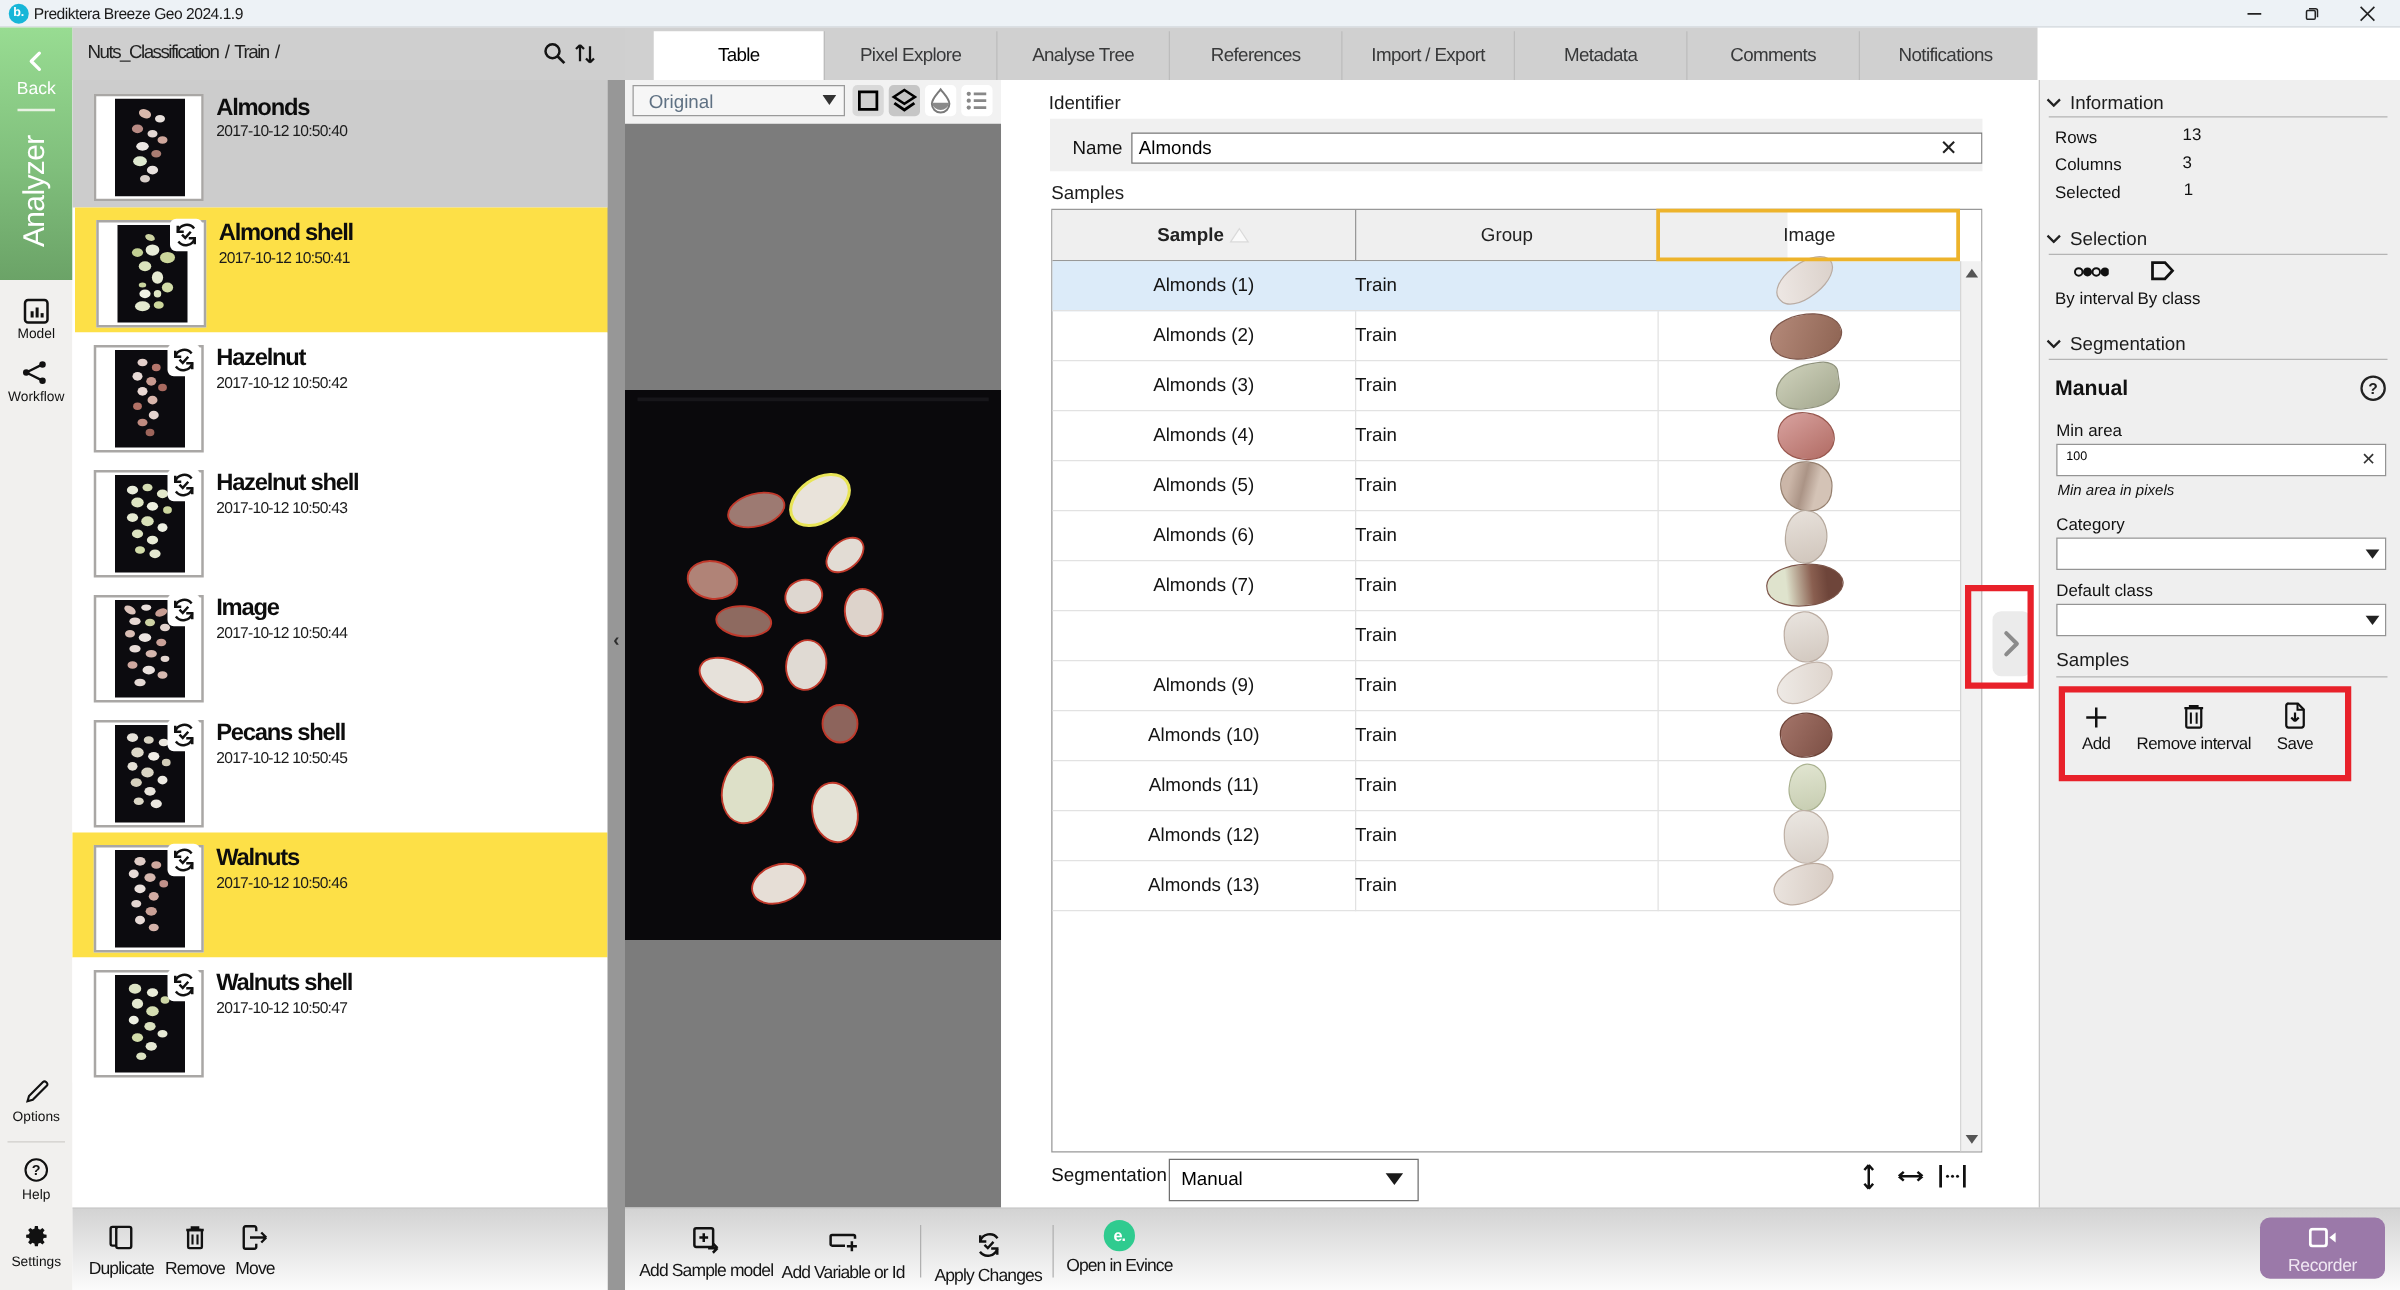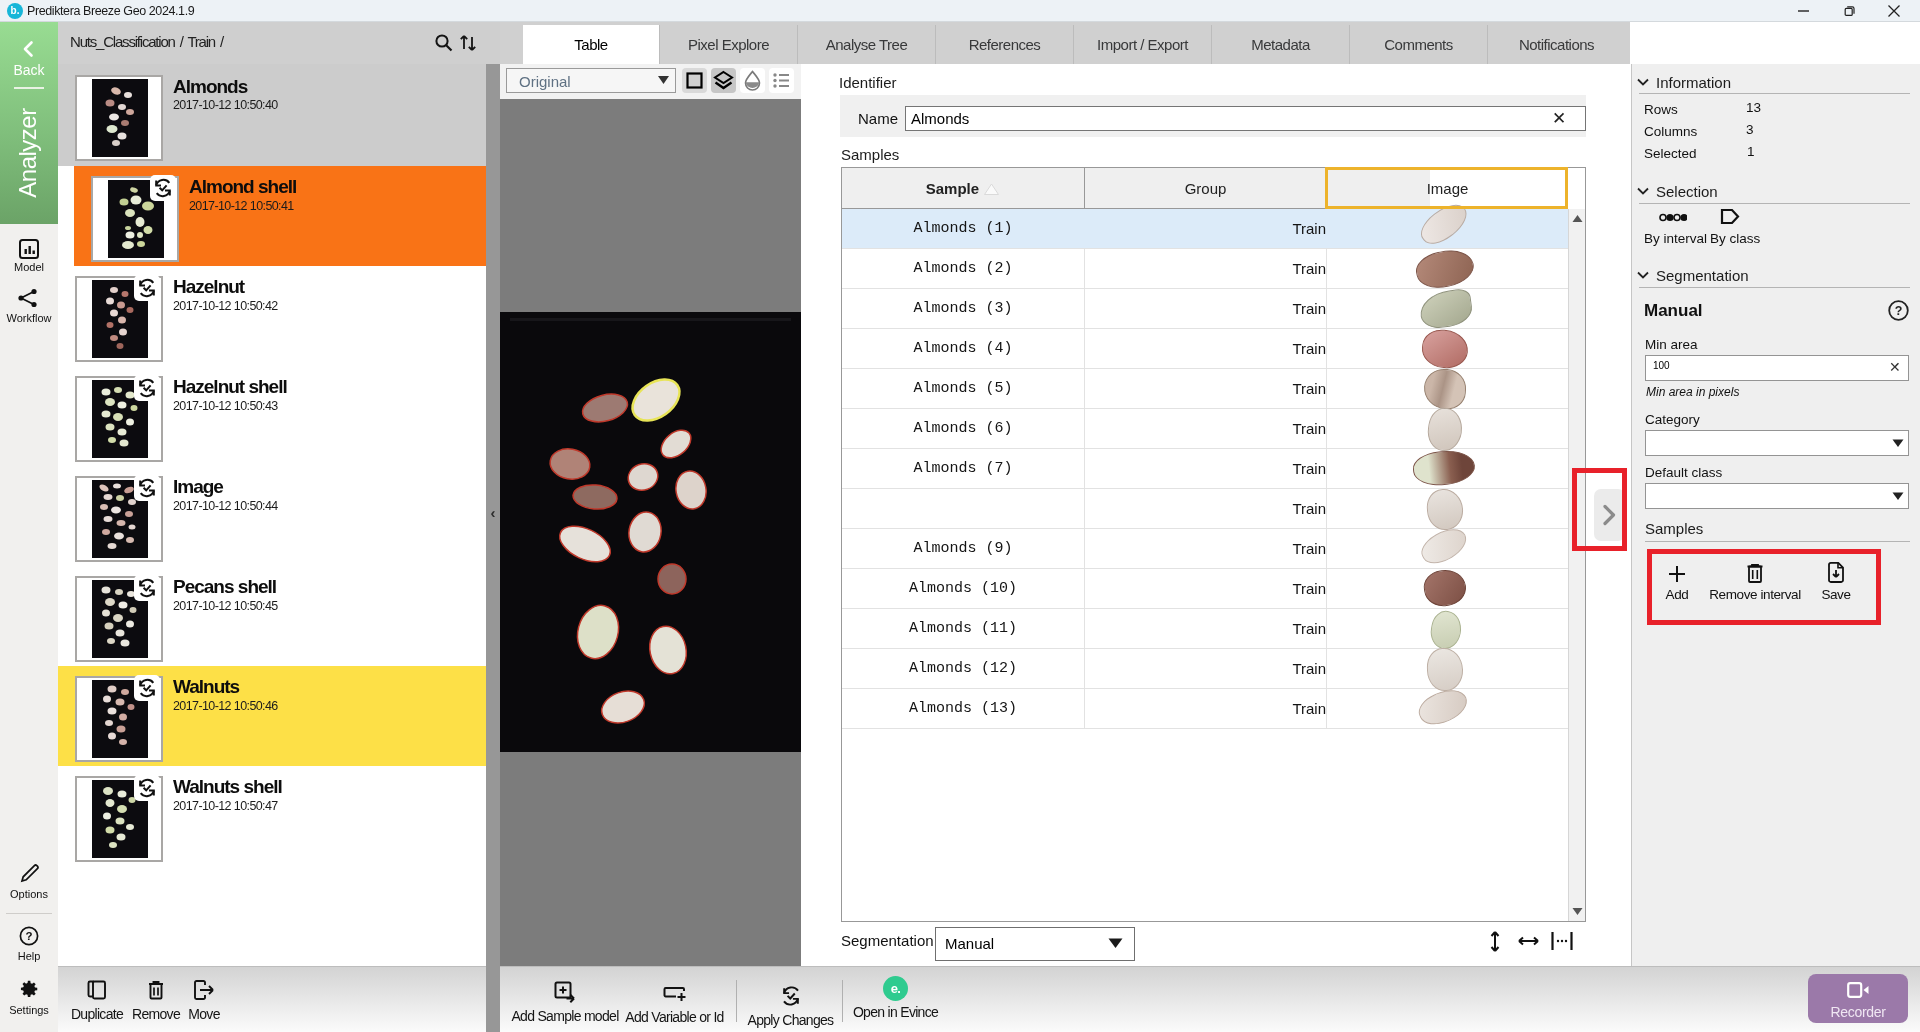--- a/index.html
+++ b/index.html
@@ -65,22 +65,22 @@
 #nameval { left:911px; top:110px; font-size:15px; color:#000; }
 #nameclear { left:1549px; top:108px; width:20px; height:20px; font-size:17px; color:#222; text-align:center; }
 #sampleslbl { left:841px; top:146px; font-size:15px; color:#1c1c1c; }
 
 #stable { left:841px; top:167px; width:745px; height:755px; border:1px solid #989898; background:#fff; }
 #shead { position:absolute; left:0; top:0; width:588px; height:41px; background:#efefef; border-bottom:1px solid #989898; }
 .hcell { position:absolute; top:0; height:41px; line-height:41px; text-align:center; font-size:15px; color:#222; }
 .hsep { position:absolute; top:0; width:1px; height:41px; background:#989898; }
 #orangebox { left:1325px; top:167px; width:243px; height:42px; border:3px solid #edb32b; }
 .srow { position:absolute; left:0; width:726px; height:40px; border-bottom:1px solid #e2e2e2; }
-.rc1 { position:absolute; left:0; top:0; width:242px; height:40px; line-height:40px; text-align:center; font-size:15px; color:#141414;font-family:Liberation Mono, monospace; }
-.rc2 { position:absolute; left:242px; top:0; width:242px; height:40px; line-height:40px; text-align:right; font-size:15px; color:#141414; }
+.rc1 { position:absolute; left:0; top:0; width:242px; height:40px; line-height:40px; text-align:center; font-size:15px; color:#141414; }
+.rc2 { position:absolute; left:242px; top:0; width:242px; height:40px; line-height:40px; text-align:left; font-size:15px; color:#141414; }
 .vline { position:absolute; top:41px; width:1px; height:520px; background:#e2e2e2; }
 #tscroll { position:absolute; left:726px; top:41px; width:17px; height:712px; background:#f1f1f1; border-left:1px solid #d6d6d6; }
 .tnut { position:absolute; border-radius:46% 54% 50% 50%; }
 
 #segrow_lbl { left:841px; top:932px; font-size:15px; color:#111; }
 #segdrop { left:935px; top:927px; width:200px; height:34px; background:#fff; border:1px solid #6f6f6f; }
 #segdroptxt { left:9px; top:7px; font-size:15px; color:#000; position:absolute; }
 
 
 #rgutter { left:1586px; top:64px; width:45px; height:902px; background:#fff; }
@@ -185,21 +185,21 @@
           <ellipse cx="33" cy="44" rx="4" ry="3" fill="#a97c72"></ellipse>
           <ellipse cx="20" cy="50" rx="5.5" ry="4" fill="#dee8cf"></ellipse>
           <ellipse cx="30" cy="57" rx="4.5" ry="3.5" fill="#e8e2de"></ellipse>
           <ellipse cx="24" cy="64" rx="4" ry="3" fill="#d8cfc9"></ellipse>
         </svg>
  </div>
     </div>
  <div class="ltitle" style="top:12px">Almonds</div>
  <div class="ldate" style="top:34px">2017-10-12 10:50:40</div>
 </div>
-<div class="abs litem" style="left:74px;top:166px;background:#f97316">
+<div class="abs litem" style="left:60px;top:166px;background:#fde047">
  <div class="lthumb">
       <div class="limg">
   <svg width="56" height="78">
           <ellipse cx="26" cy="10" rx="4" ry="2.5" fill="#cdd3a2" transform="rotate(20 26 10)"></ellipse>
           <ellipse cx="16" cy="22" rx="4.5" ry="3.5" fill="#c2cf93"></ellipse>
           <ellipse cx="28" cy="20" rx="5.5" ry="4.5" fill="#e8ecd8"></ellipse>
           <ellipse cx="40" cy="26" rx="6" ry="4.5" fill="#ccd69b"></ellipse>
           <ellipse cx="22" cy="33" rx="5" ry="4" fill="#dbe3bd"></ellipse>
           <ellipse cx="32" cy="42" rx="4.5" ry="5" fill="#e6ead2"></ellipse>
           <ellipse cx="20" cy="48" rx="3" ry="2" fill="#c8d49e"></ellipse>

